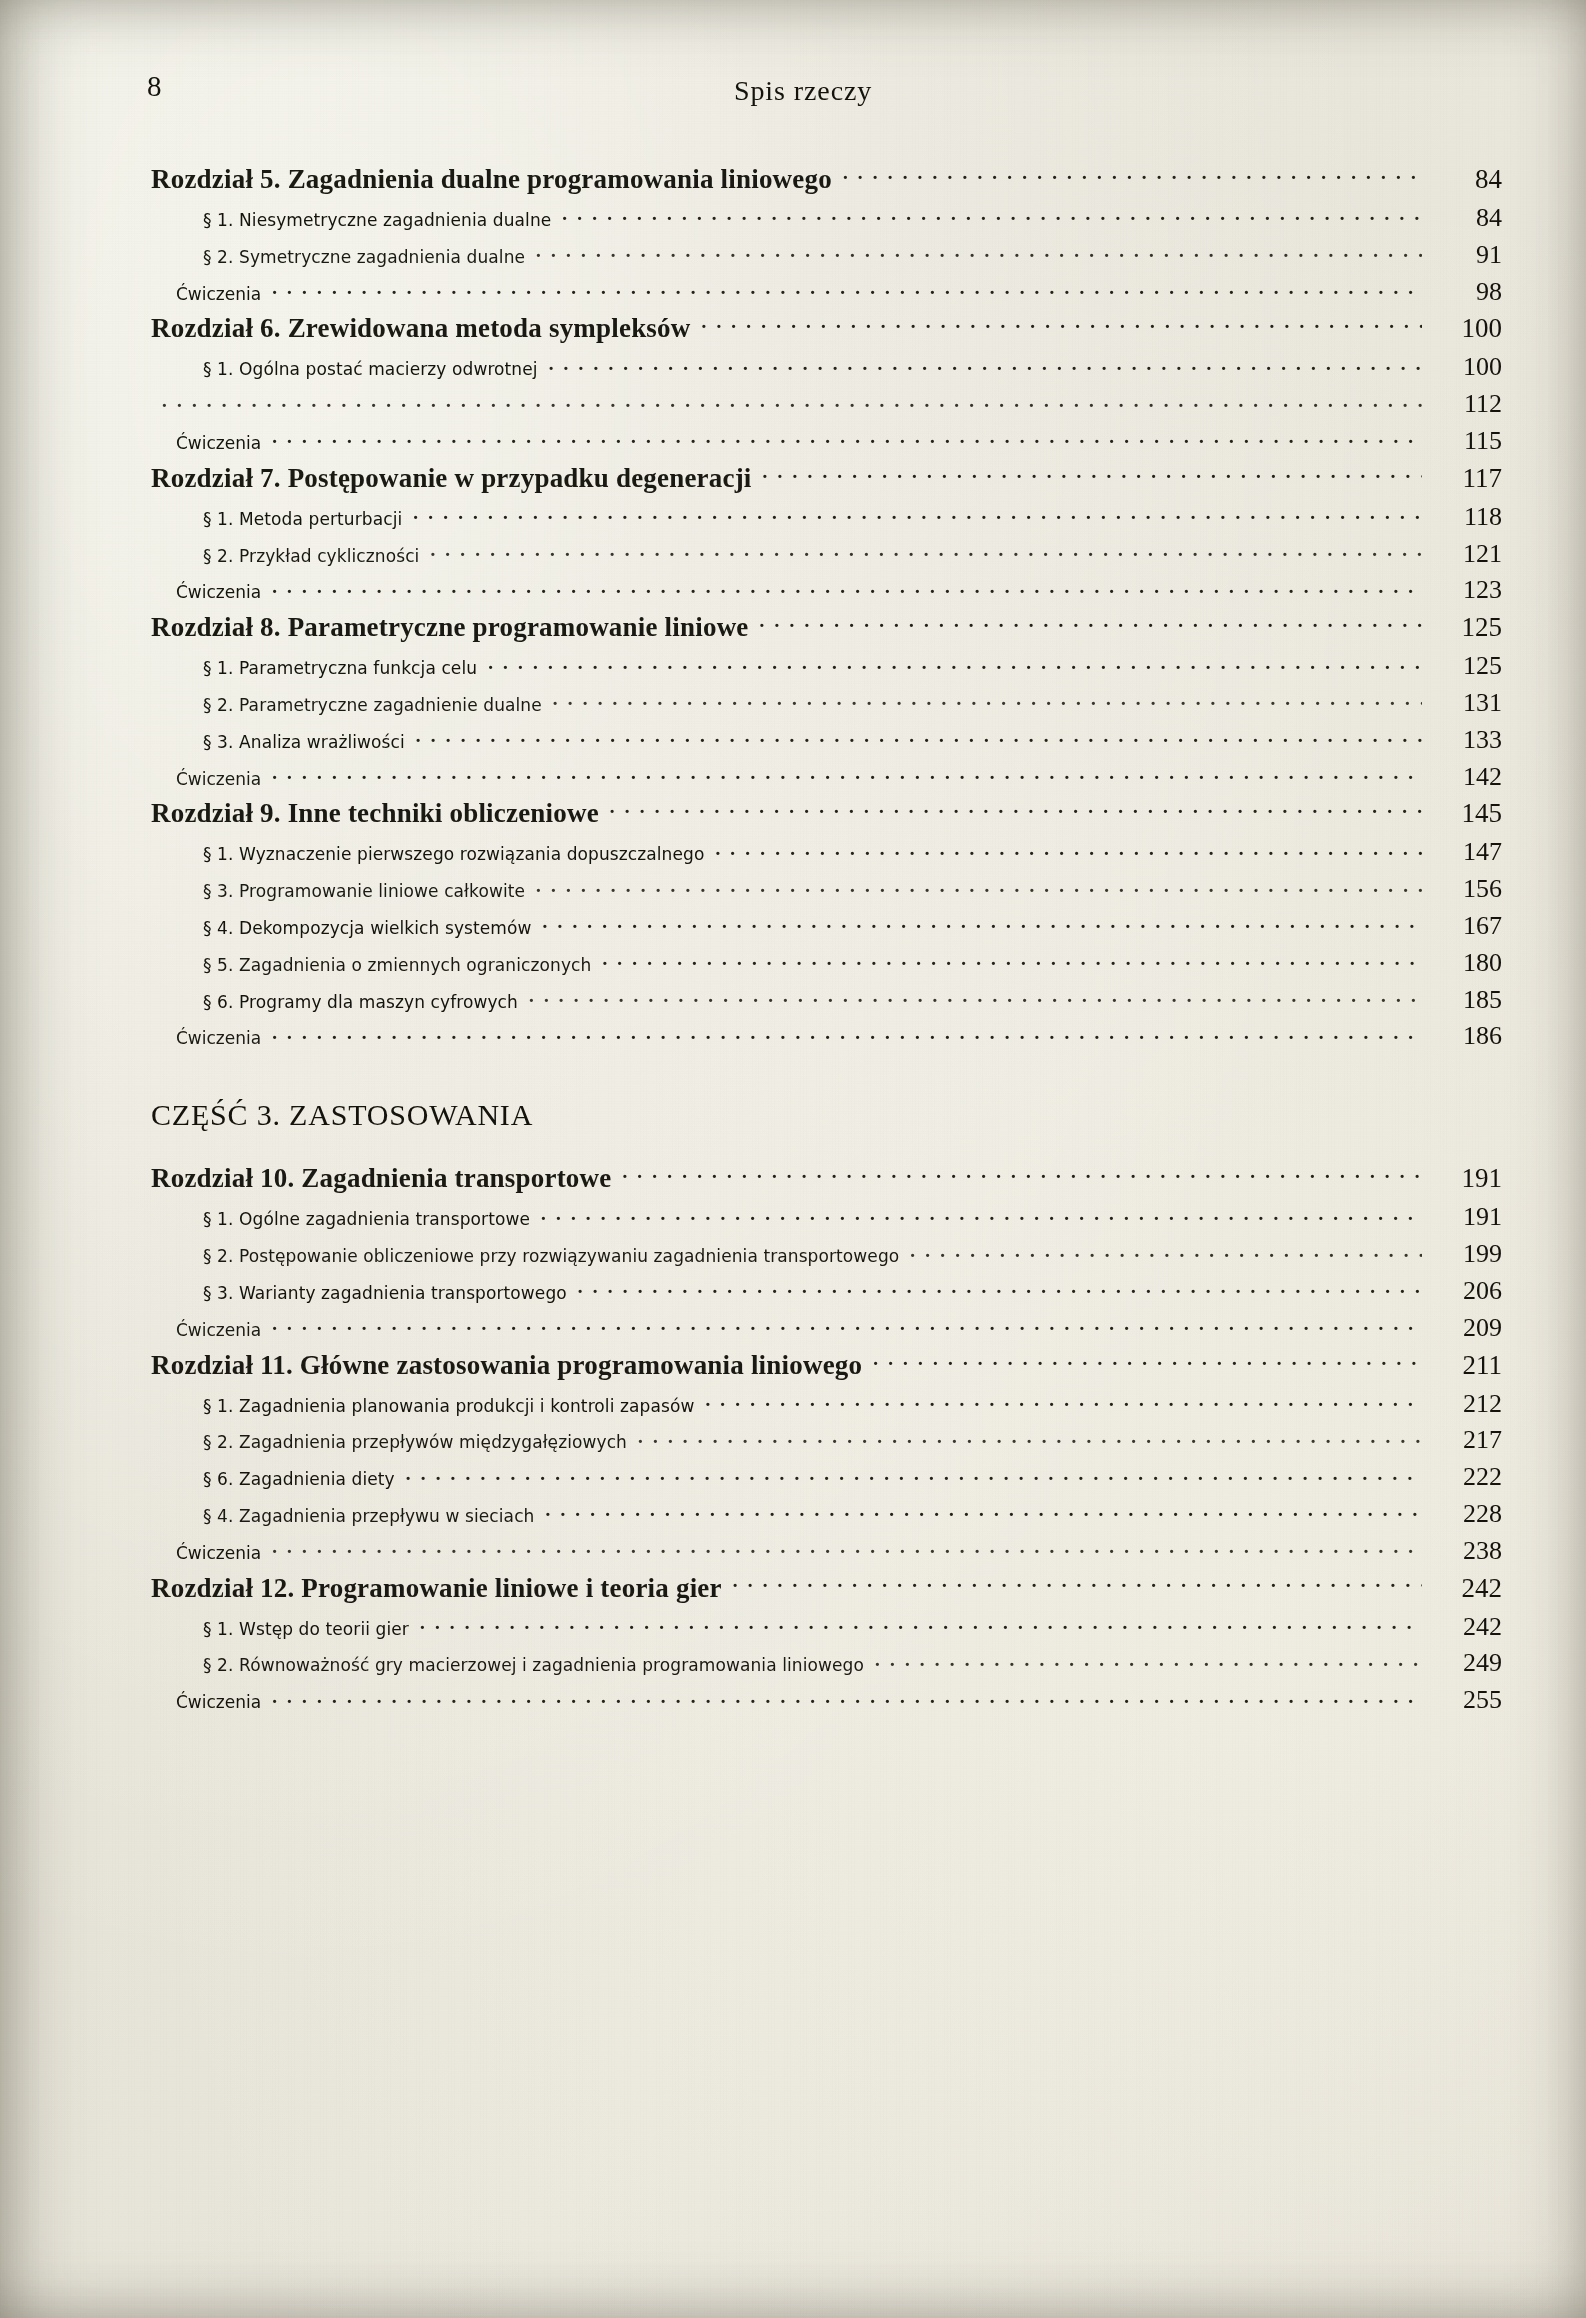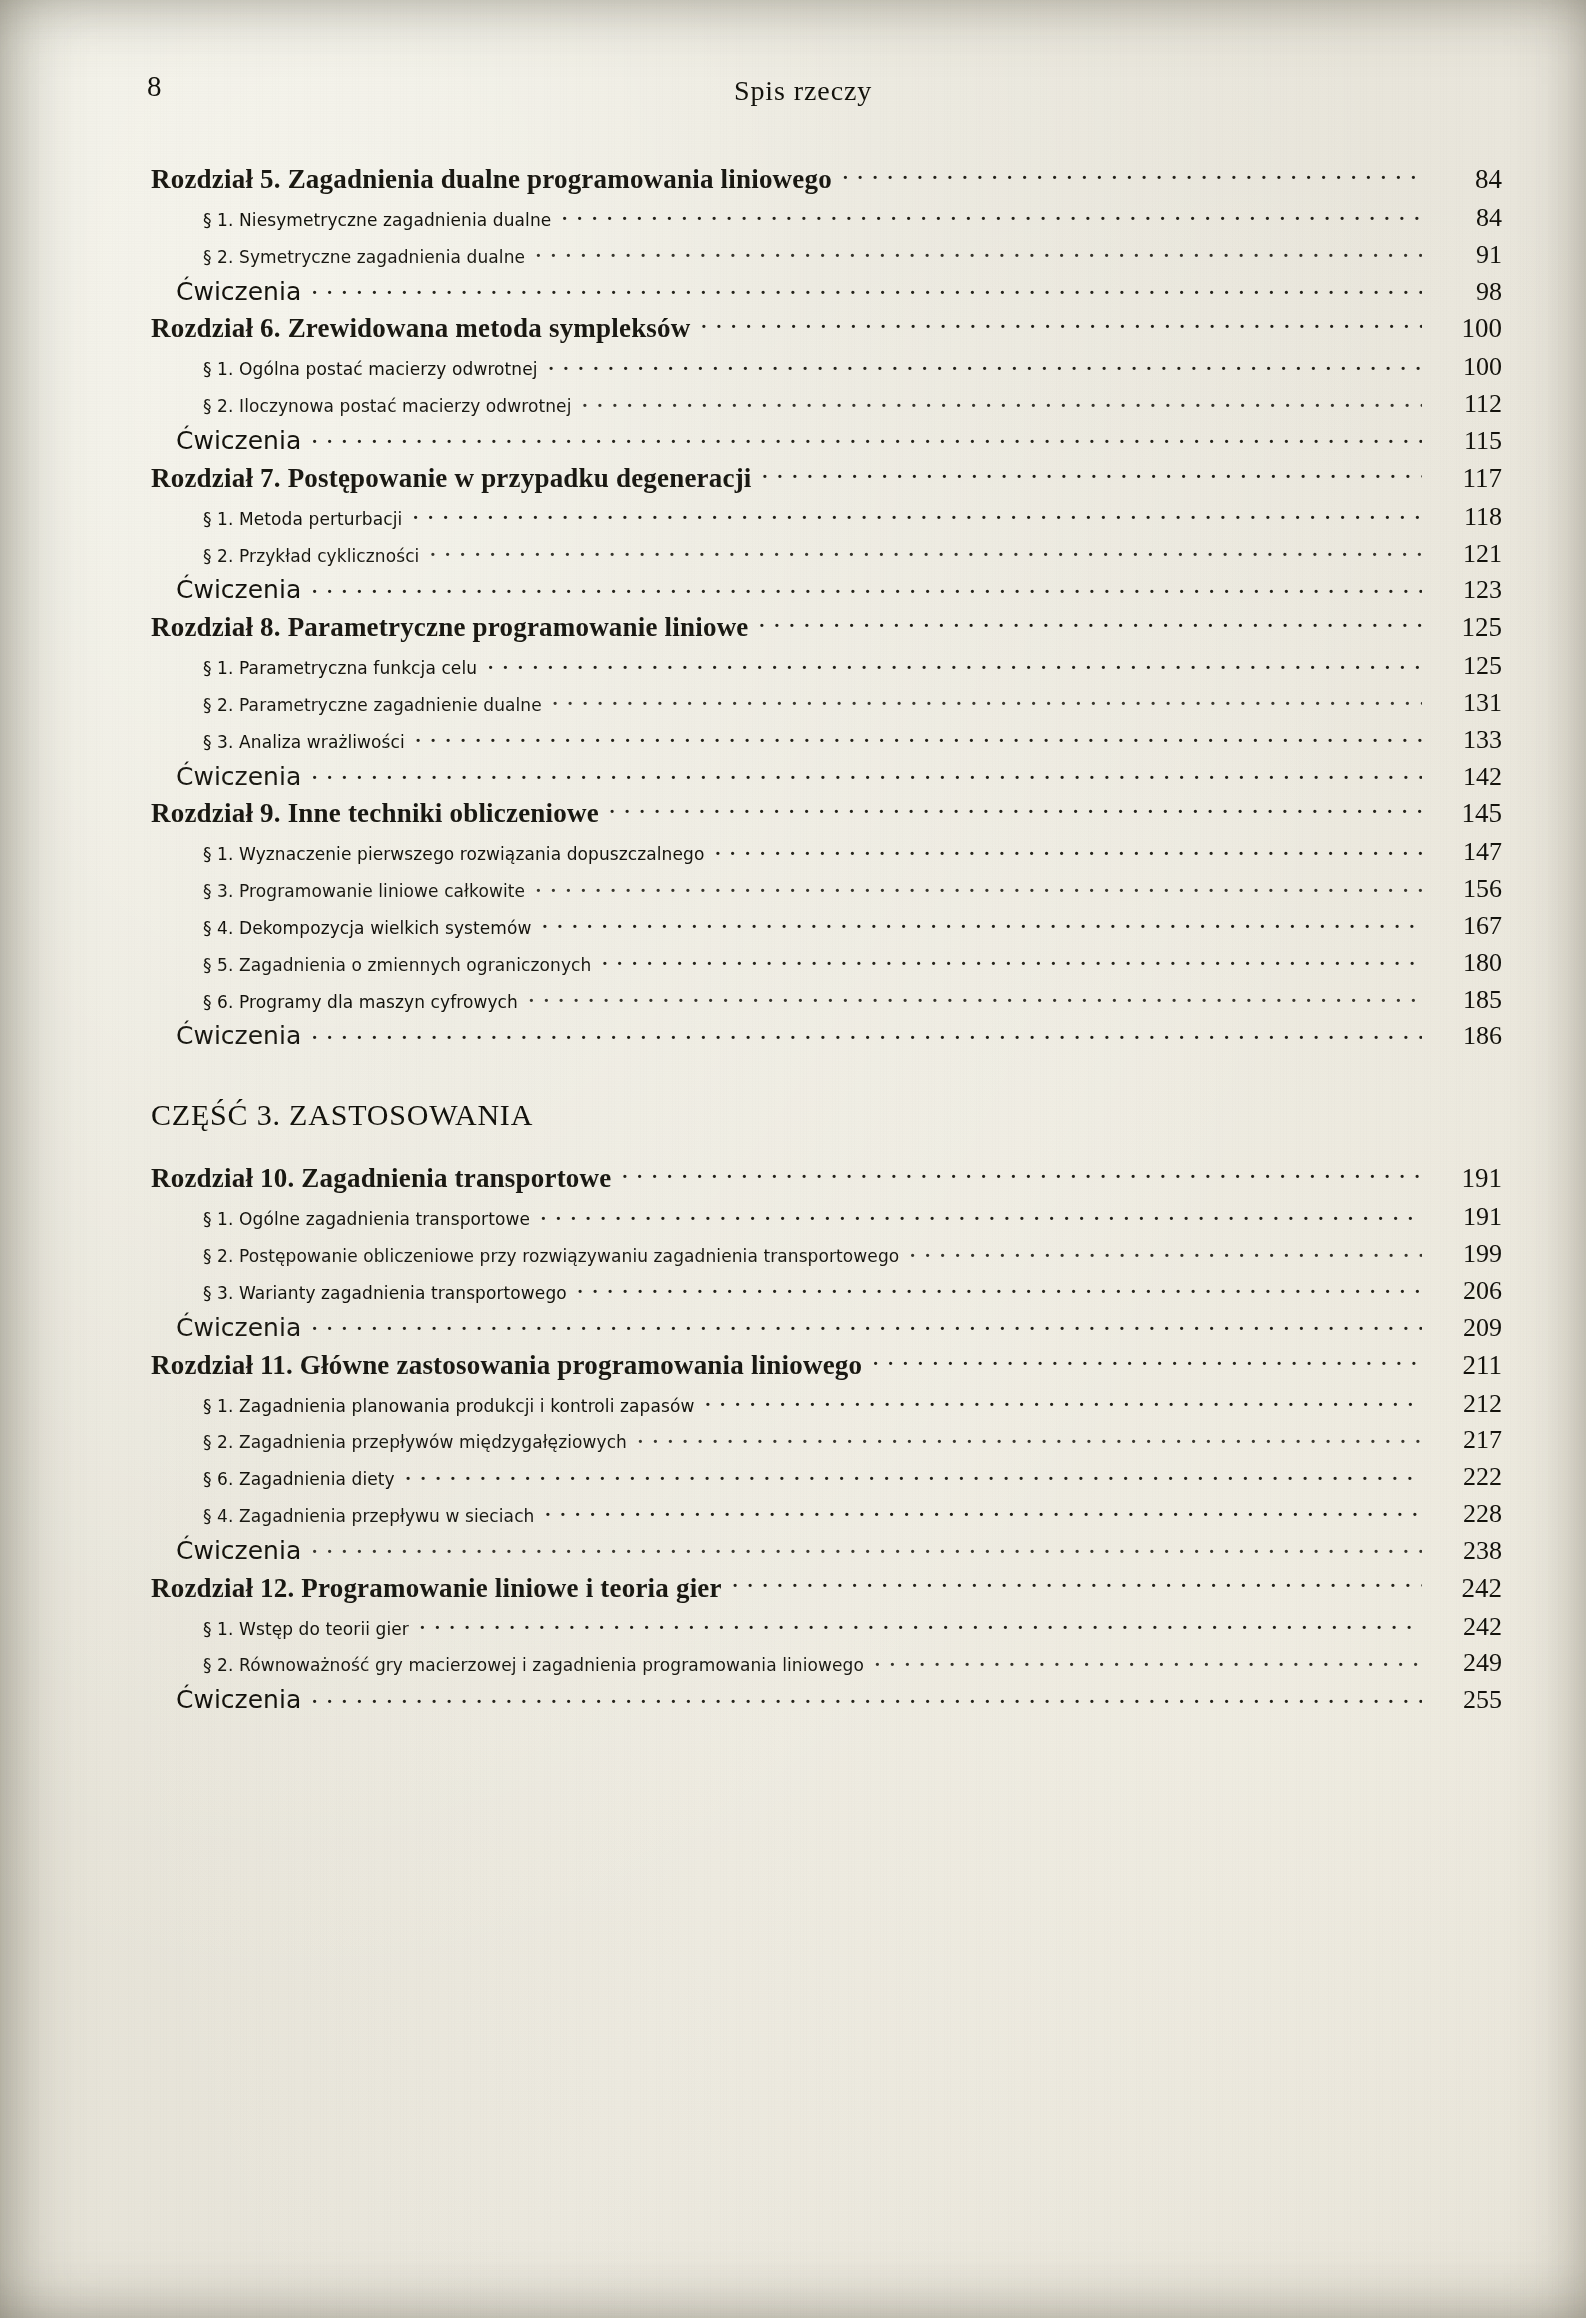--- a/index.html
+++ b/index.html
@@ -124,21 +124,21 @@
     font-family: "DejaVu Sans", "Liberation Sans", sans-serif;
     font-size: 17px;
     letter-spacing: 0.1px;
   }
   .sub .leader::before { letter-spacing: 8.2px; }
   .sub .page-no { font-size: 26px; }
 
   .ex .label {
     padding-left: 25px;
     font-family: "DejaVu Sans", "Liberation Sans", sans-serif;
-    font-size: 25px;
+    font-size: 17px;
   }
   .ex .page-no { font-size: 26px; }
 
   .part-title {
     margin: 49px 0 33px 0;
     font-size: 30px;
     letter-spacing: 0.8px;
   }
 
   
@@ -185,21 +185,20 @@
           <span class="label">Rozdział 6. Zrewidowana metoda sympleksów</span>
           <span class="leader"></span>
           <span class="page-no">100</span>
         </div>
         <div class="row sub">
           <span class="label">§ 1. Ogólna postać macierzy odwrotnej</span>
           <span class="leader"></span>
           <span class="page-no">100</span>
         </div>
         <div class="row sub">
-          <span class="label">§ 2. Iloczynowa postać macierzy odwrotnej</span>
           <span class="leader"></span>
           <span class="page-no">112</span>
         </div>
         <div class="row ex">
           <span class="label">Ćwiczenia</span>
           <span class="leader"></span>
           <span class="page-no">115</span>
         </div>
       </div>
 

